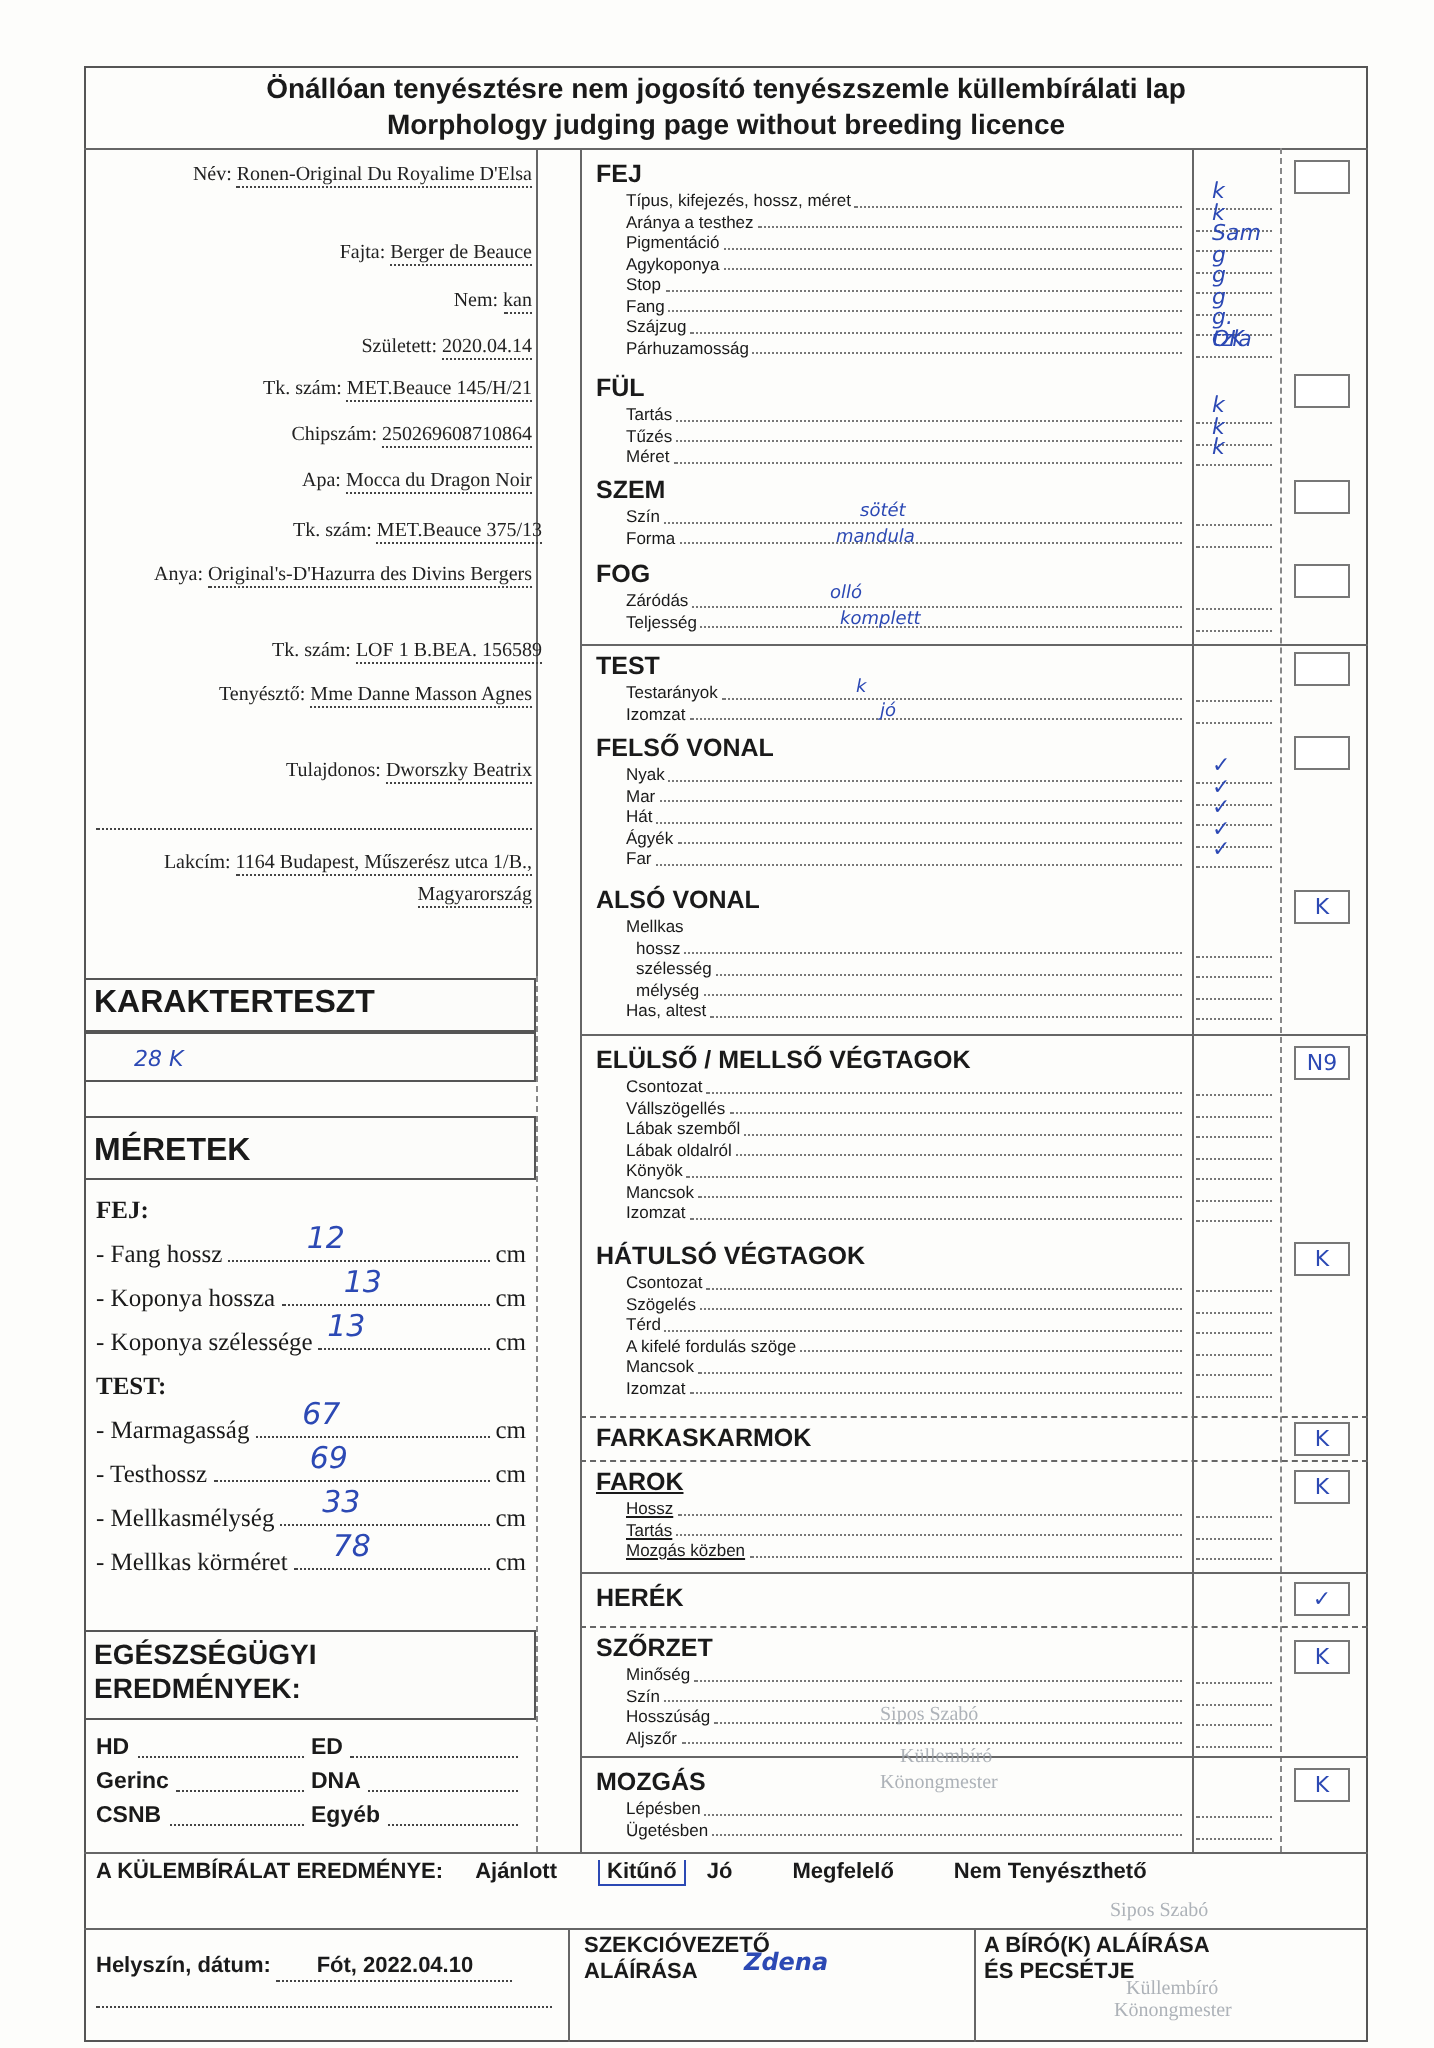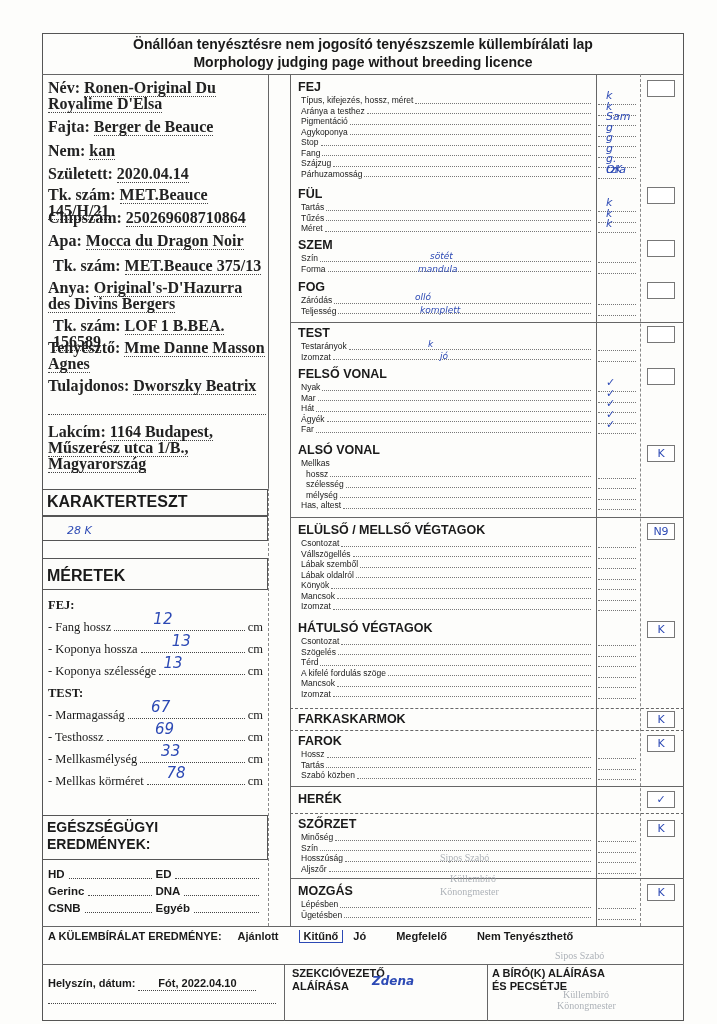--- a/index.html
+++ b/index.html
@@ -4,21 +4,21 @@
 <style>
   html, body { margin:0; padding:0; background:#fdfdfb; }
   body { width:717px; height:1024px; position:relative; overflow:hidden; font-family:"Liberation Sans", sans-serif; color:#1a1a1a; }
   .frame { position:absolute; left:42px; top:33px; width:642px; height:988px; border:1px solid #555; box-sizing:border-box; }
   .title { position:absolute; left:42px; top:35px; width:642px; text-align:center; font-weight:bold; font-size:14px; line-height:18px; }
   .hline { position:absolute; height:0; border-top:1px solid #666; }
   .vline { position:absolute; width:0; border-left:1px solid #666; }
   .dotted-v { border-left:1px dashed #888; }
 
   
-  .info { position:absolute; left:48px; font-family:"Liberation Serif", serif; font-size:16px; font-weight:bold; line-height:16px; width:218px; }
+  .info { position:absolute; left:48px; font-family:"Liberation Serif", serif; font-size:10px; font-weight:normal; line-height:16px; width:218px;text-align:right; }
   .info .lbl { color:#222; }
   .info .val { color:#222; border-bottom:1px dotted #444; }
   .info .dots { display:block; border-bottom:1px dotted #444; height:0; margin-top:1px; }
 
   .boxhead { position:absolute; left:42px; width:226px; border:1px solid #555; box-sizing:border-box; font-weight:bold; font-size:16px; padding:3px 4px; background:#fcfcfa; }
   .hand { color:#2c49b4; font-family:"DejaVu Sans", sans-serif; font-style:italic; }
 
   .meas { position:absolute; left:48px; font-family:"Liberation Serif", serif; font-size:12.5px; line-height:22px; width:215px; }
   .meas .row { display:flex; align-items:baseline; }
   .meas .row .name { white-space:nowrap; }
@@ -27,21 +27,21 @@
   .meas .sub { font-weight:bold; }
 
   .health { position:absolute; left:48px; font-size:11.5px; font-weight:bold; line-height:17px; width:215px; }
   .health .row { display:flex; }
   .health .row .c { flex:1; display:flex; }
   .health .row .c .f { flex:1; border-bottom:1px dotted #444; margin:0 4px 4px 4px; }
 
   
   .sec { position:absolute; left:298px; width:295px; }
   .sec .h { font-weight:bold; font-size:12.5px; line-height:15px; }
-  .sec .it { font-size:8.5px; line-height:10.5px; display:flex; padding-left:3px; }
+  .sec .it { font-size:8.5px; line-height:10.5px; display:flex; padding-left:3px;margin-left:12px; }
   .sec .it .n { white-space:nowrap; }
   .sec .it .d { flex:1; border-bottom:1px dotted #777; margin:0 2px 2px 2px; }
   .sec .it.ind { padding-left:8px; }
   .mark { position:absolute; left:598px; width:38px; font-size:8.5px; line-height:10.5px; border-bottom:1px dotted #777; height:9px; }
   .mark span { position:absolute; left:8px; top:-4px; color:#2c49b4; font-size:11px; font-style:italic; font-family:"DejaVu Sans", sans-serif; }
   .scorebox { position:absolute; left:647px; width:28px; height:17px; border:1px solid #777; box-sizing:border-box; background:#fff; text-align:center; font-size:11px; line-height:15px; color:#2c49b4; font-family:"DejaVu Sans", sans-serif; }
   .note { position:absolute; color:#2c49b4; font-family:"DejaVu Sans", sans-serif; font-style:italic; font-size:9px; }
 
   .result { position:absolute; left:48px; top:930px; width:630px; font-size:11px; font-weight:bold; }
   .result .r1 { display:flex; gap:0; white-space:nowrap; }
@@ -401,32 +401,32 @@
         <span class="d"></span>
       </div>
       <div class="it">
         <span class="n">Izomzat</span>
         <span class="d"></span>
       </div>
     </div>
     <div class="sec" style="top: 712px;">
       <div class="h">FARKASKARMOK</div>
     </div>
-    <div class="sec" style="top: 734px;">
+    <div class="sec" style="top: 734px; text-decoration: underline;">
       <div class="h">FAROK</div>
       <div class="it">
         <span class="n">Hossz</span>
         <span class="d"></span>
       </div>
       <div class="it">
         <span class="n">Tartás</span>
         <span class="d"></span>
       </div>
       <div class="it">
-        <span class="n">Szabó közben</span>
+        <span class="n">Mozgás közben</span>
         <span class="d"></span>
       </div>
     </div>
     <div class="sec" style="top: 792px;">
       <div class="h">HERÉK</div>
     </div>
     <div class="sec" style="top: 817px;">
       <div class="h">SZŐRZET</div>
       <div class="it">
         <span class="n">Minőség</span>

